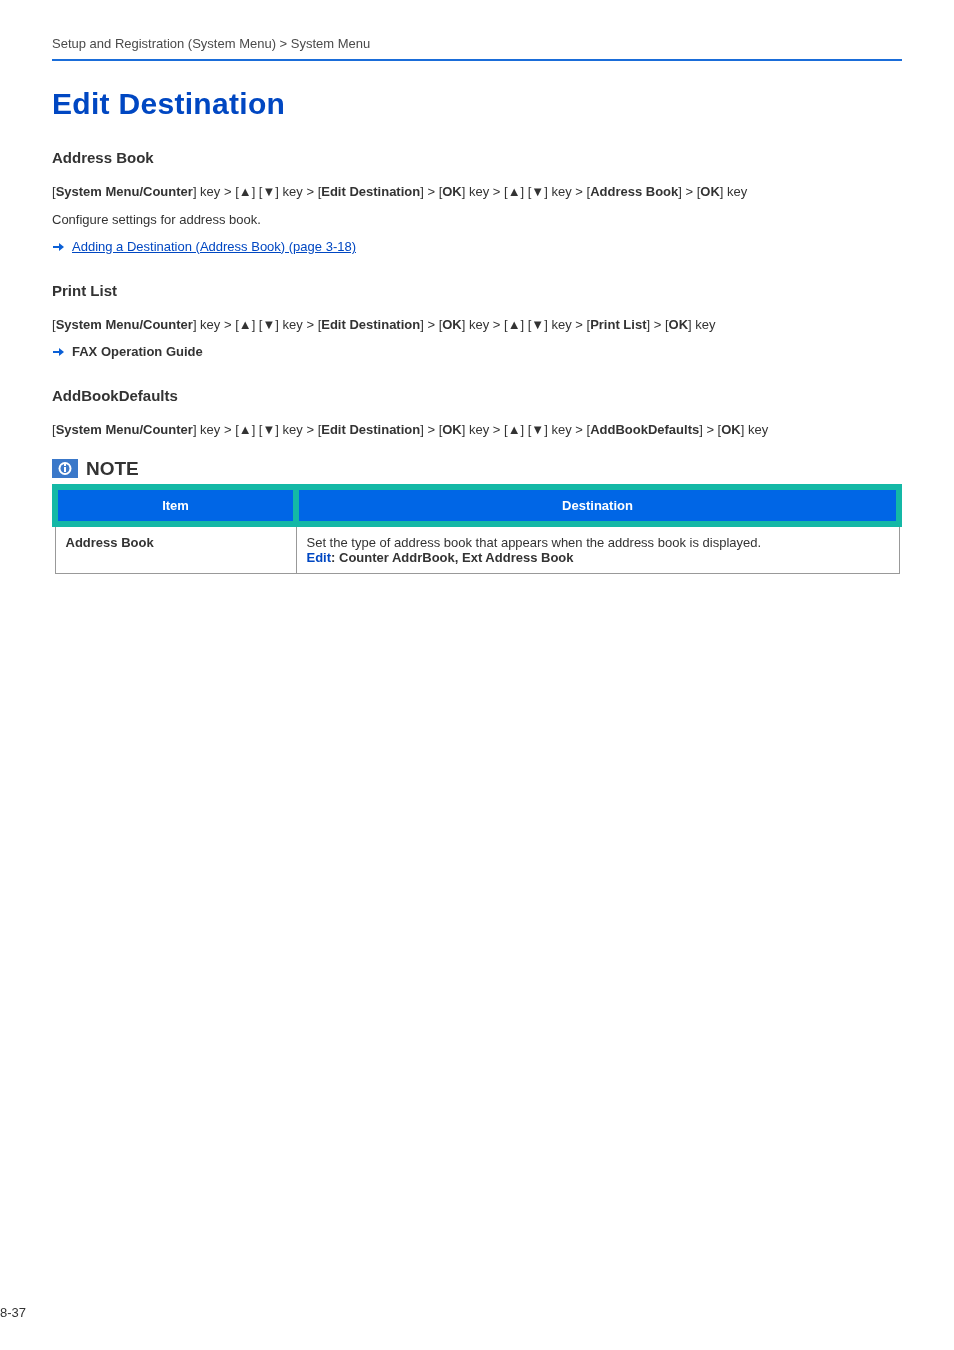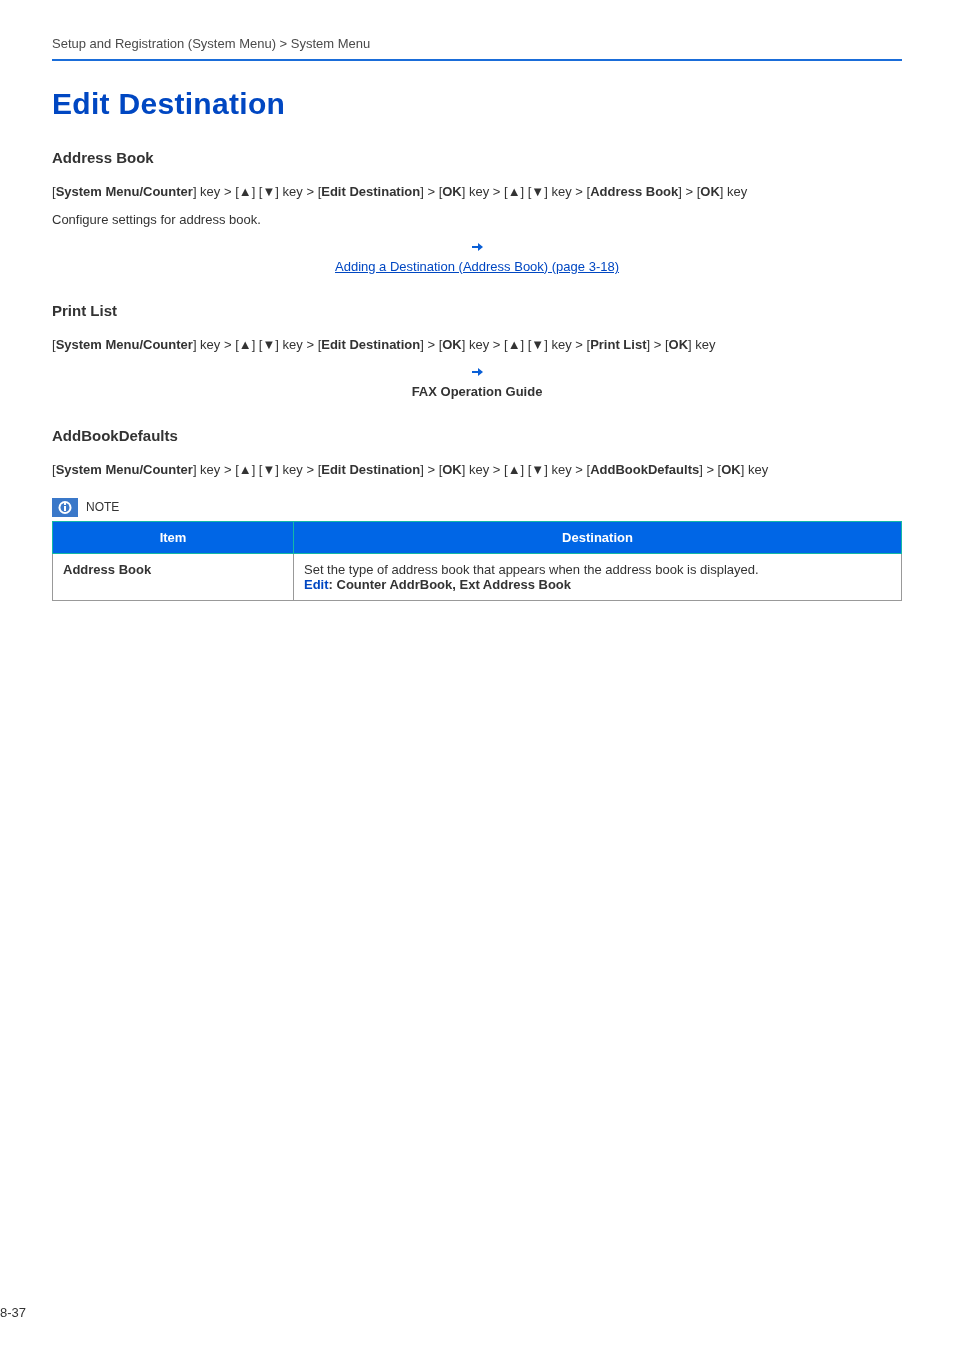--- a/index.html
+++ b/index.html
@@ -49,24 +49,23 @@
   .path-line strong, .path-line b {
     font-weight: bold;
   }
   .desc-line {
     font-size: 13px;
     color: #333333;
     margin: 0 0 12px 0;
   }
   .link-row {
     display: flex;
-    align-items: center;
+    align-items: flex-start;
     gap: 8px;
     margin-bottom: 28px;
-    flex-direction: column;
   }
   .arrow-icon {
     width: 12px;
     height: 12px;
     display: inline-block;
   }
   .link-text {
     font-size: 13px;
     color: #0047c2;
     text-decoration: underline;
@@ -84,41 +83,41 @@
     align-items: center;
     gap: 8px;
     margin: 18px 0 4px 0;
   }
   .note-icon {
     width: 26px;
     height: 19px;
     display: inline-block;
   }
   .note-label {
-    font-size: 12px;
-    font-weight: normal;
+    font-size: 19px;
+    font-weight: bold;
     color: #333333;
   }
   .note-text {
     font-size: 13px;
     color: #333333;
     margin: 0 0 28px 0;
   }
   table.info-table {
     width: 100%;
     border-collapse: collapse;
     font-size: 13px;
   }
   table.info-table th {
     background: #0066e6;
     color: #ffffff;
     font-weight: bold;
     text-align: center;
     padding: 8px 19px;
-    border: 1px solid #14b8a6;
+    border: 6px solid #14b8a6;
   }
   table.info-table td {
     border: 1px solid #999999;
     padding: 8px 10px;
     vertical-align: top;
     color: #333333;
   }
   table.info-table td.item-cell {
     font-weight: bold;
     width: 220px;

